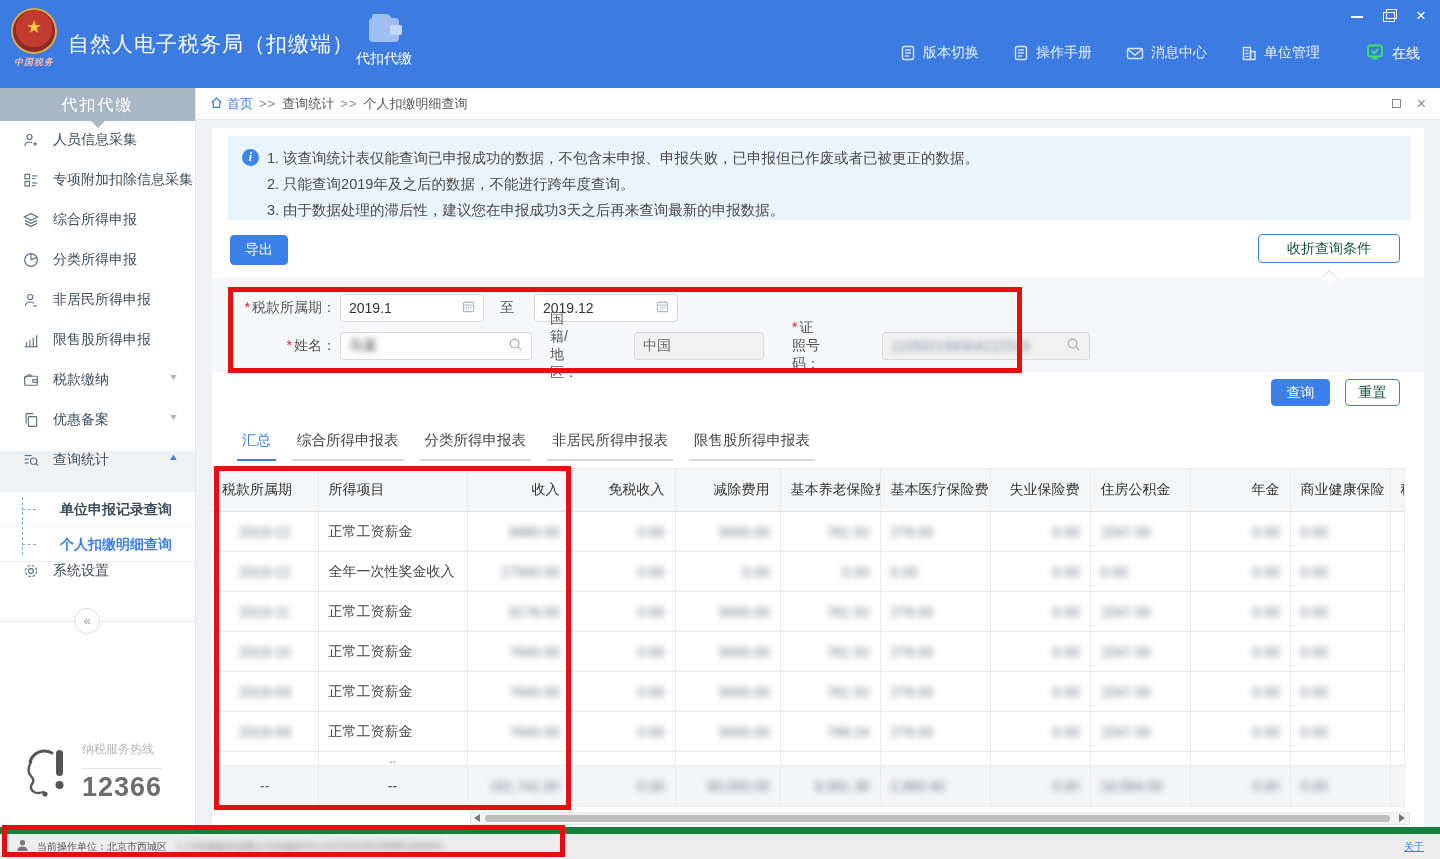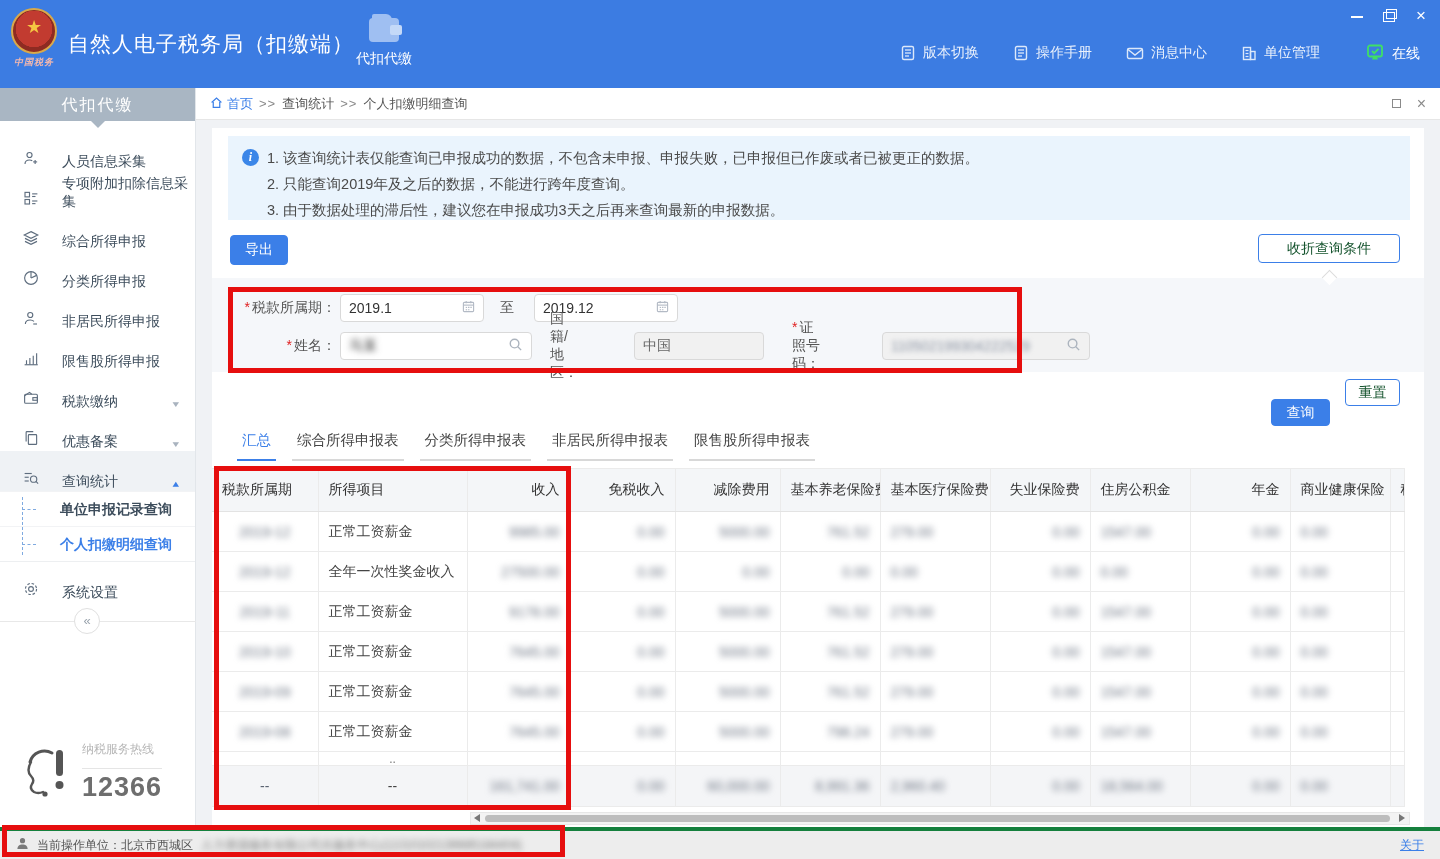--- a/index.html
+++ b/index.html
@@ -27,21 +27,21 @@
   .wc-min:after { content:""; position:absolute; left:1px; top:7px; width:12px; height:2px; background:#fff; }
   .wc-restore:after { content:""; position:absolute; left:1px; top:3px; width:10px; height:8px; border:1.6px solid #fff; }
   .wc-restore:before { content:""; position:absolute; left:4px; top:0px; width:9px; height:8px; border:1.6px solid #fff; background:#3C7CE2; }
   .wc-close { font-size:17px; line-height:14px; color:#fff; text-align:center; }
 
   
   .sidebar { position:absolute; left:0; top:88px; width:196px; height:739px; background:#fff; border-right:1px solid #E2E6EA; }
   .side-header { height:33px; background:#A9B6C3; color:#fff; font-size:16px; text-align:center; line-height:33px; letter-spacing:2px; position:relative; }
   .side-header:after { content:""; position:absolute; left:50%; bottom:-7px; margin-left:-8px; border-left:8px solid transparent; border-right:8px solid transparent; border-top:8px solid #A9B6C3; }
   .nav { margin-top:10px; }
-  .nav-item { height:40px; display:flex; align-items:flex-end; padding-left:22px; gap:22px; color:#3D4D5C; cursor:pointer; position:relative;font-family:Liberation Mono, monospace; }
+  .nav-item { height:40px; display:flex; align-items:flex-start; padding-left:22px; gap:13px; color:#3D4D5C; cursor:pointer; position:relative; }
   .nav-item svg { flex:0 0 18px; }
   .nav-item .chev { position:absolute; right:16px; font-size:11px; color:#A9B3BF; transform:scaleY(.8); }
   .nav-item.active { background:#EFF2F5; }
   .nav-item.active .chev { color:#3B7FE8; }
   .submenu { border-bottom:1px solid #EDEFF1; position:relative; }
   .submenu:before { content:""; position:absolute; left:22px; top:6px; bottom:6px; border-left:1px dashed #7FAAE0; }
   .sub-item { height:35px; line-height:35px; padding-left:60px; color:#3D4D5C; cursor:pointer; border-top:1px solid #F2F3F5; position:relative; font-size:14px;font-weight:bold; }
   .sub-item:before { content:""; position:absolute; left:22px; top:17px; width:14px; border-top:1px dashed #7FAAE0; }
   .sub-item.active { color:#3B7FE8; }
   .settings-item { border-bottom:none; }
@@ -81,21 +81,21 @@
   .f-label { color:#555; }
   .req { color:#E02020; margin-right:2px; }
   .f-input { height:28px; background:#fff; border:1px solid #D9D9D9; border-radius:4px; display:flex; align-items:center; padding:0 8px; color:#333; position:relative; }
   .f-input .val { flex:1; white-space:nowrap; overflow:hidden; }
   .f-input.disabled { background:#F1F1F1; color:#666; }
   .abs { position:absolute; }
 
   .blurred { filter:blur(3px); }
   .blurred-soft { filter:blur(2.5px); color:#8A93A3; }
 
-  .query-btn { position:absolute; right:94px; top:251px; width:59px; height:27px;margin-top:20px; }
+  .query-btn { position:absolute; right:94px; top:251px; width:59px; height:27px; }
   .reset-btn { position:absolute; right:24px; top:251px; width:55px; height:27px; }
 
   
   .tabs { position:absolute; left:25px; top:297px; height:36px; display:flex; gap:16px; }
   .tab { font-size:14.5px; color:#444; padding:6px 5px 9px; border-bottom:2px solid #D8D8D8; cursor:pointer; white-space:nowrap; }
   .tab.active { color:#3B7FE8; border-bottom-color:#3B7FE8; }
 
   
   .table-wrap { position:absolute; left:0; top:340px; width:1328px; height:340px; }
   table { border-collapse:collapse; table-layout:fixed; width:1192px; font-size:14px; }
@@ -116,21 +116,21 @@
   .arr-dn:after { content:""; position:absolute; left:1px; top:3px; border-left:4px solid transparent; border-right:4px solid transparent; border-top:6px solid #777; }
   .vscroll .thumb { position:absolute; left:1px; top:16px; width:7px; height:128px; background:#9E9E9E; border-radius:4px; }
   .hscroll { position:absolute; left:258px; top:684px; width:940px; height:13px; background:#F3F3F3; border:1px solid #E7E7E7; }
   .hscroll .arr-l, .hscroll .arr-r { position:absolute; top:0; width:12px; height:11px; }
   .arr-l { left:1px; } .arr-r { right:1px; }
   .arr-l:after { content:""; position:absolute; left:2px; top:1px; border-top:4px solid transparent; border-bottom:4px solid transparent; border-right:6px solid #777; }
   .arr-r:after { content:""; position:absolute; left:3px; top:1px; border-top:4px solid transparent; border-bottom:4px solid transparent; border-left:6px solid #777; }
   .hscroll .thumb { position:absolute; left:14px; top:2px; width:905px; height:7px; background:#BDBDBD; border-radius:4px; }
 
   
-  .statusbar { position:absolute; left:0; top:827px; width:1440px; height:32px; background:#EDEDED; border-top:4px solid #15803d; display:flex; align-items:center; padding:0 16px; gap:8px; font-size:12px; color:#555; }
+  .statusbar { position:absolute; left:0; top:827px; width:1440px; height:32px; background:#EDEDED; border-top:7px solid #15803d; display:flex; align-items:center; padding:0 16px; gap:8px; font-size:10px; color:#555; }
   .statusbar .about { margin-left:auto; color:#3B7FE8; text-decoration:underline; cursor:pointer; }
   .status-blur { filter:blur(3px); color:#7a7a7a; }
 
   
   .anno { position:absolute; border:5px solid #E60E0E; pointer-events:none; z-index:50; }
   .anno-filters { left:228px; top:287px; width:794px; height:86px; }
   .anno-table { left:214px; top:466px; width:357px; height:344px; }
   .anno-status { left:2px; top:825px; width:563px; height:32px; }
 </style>
 </head>

